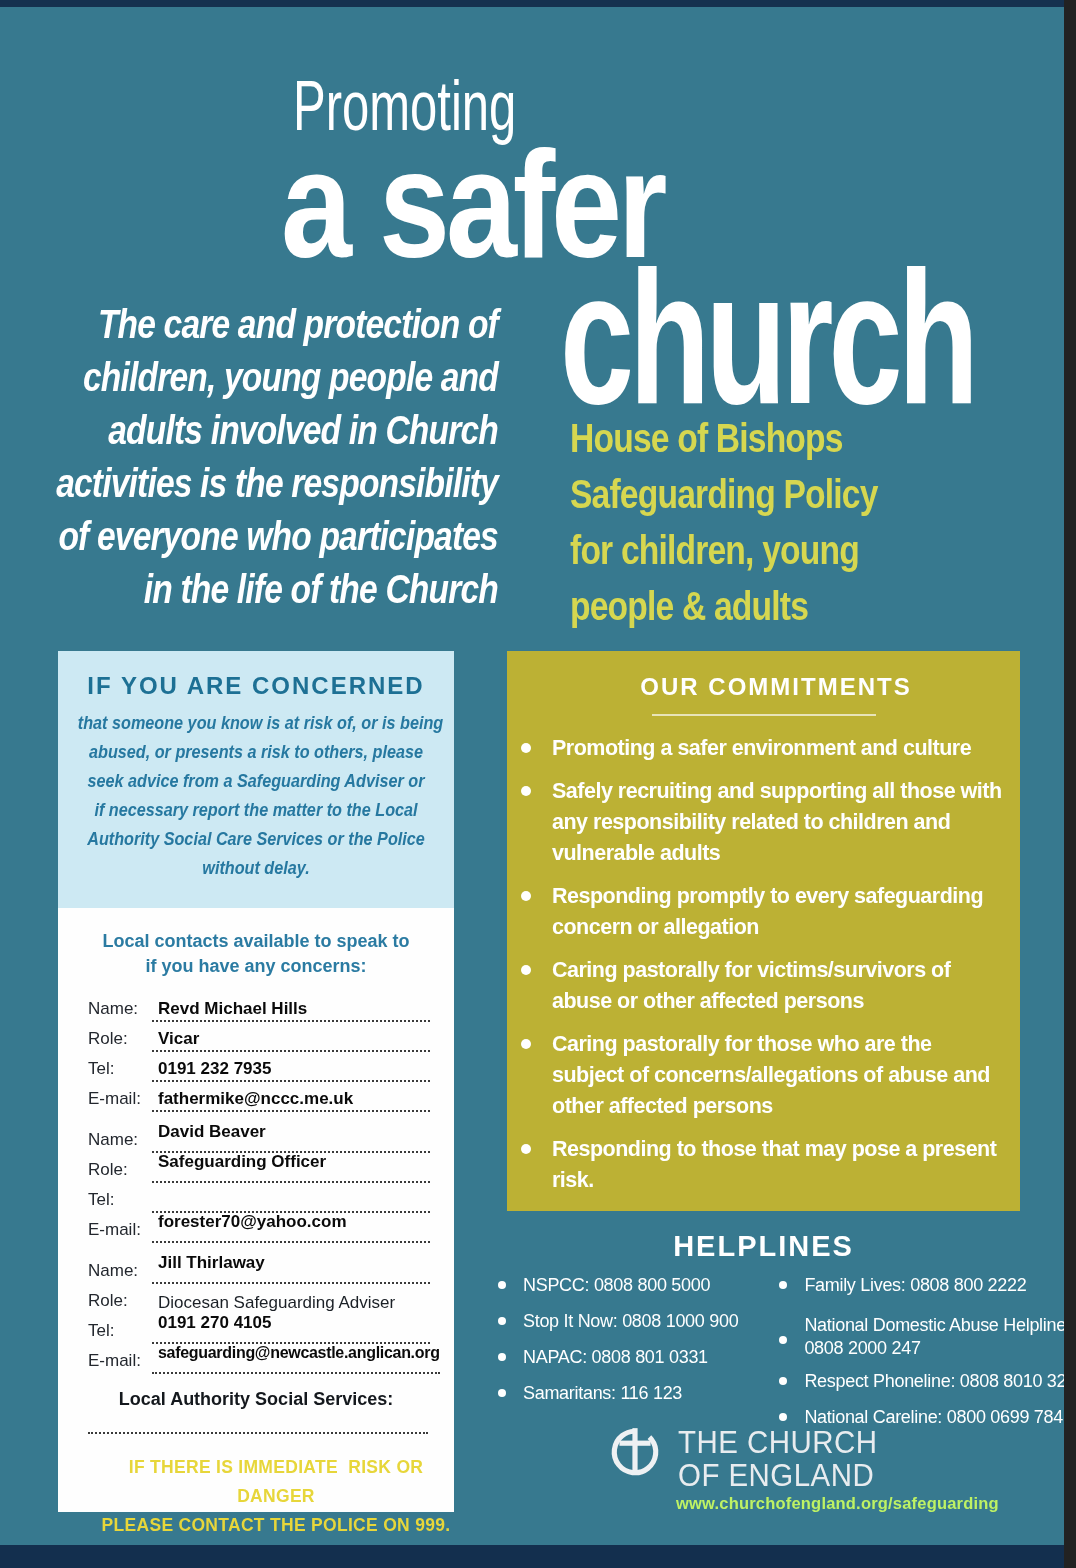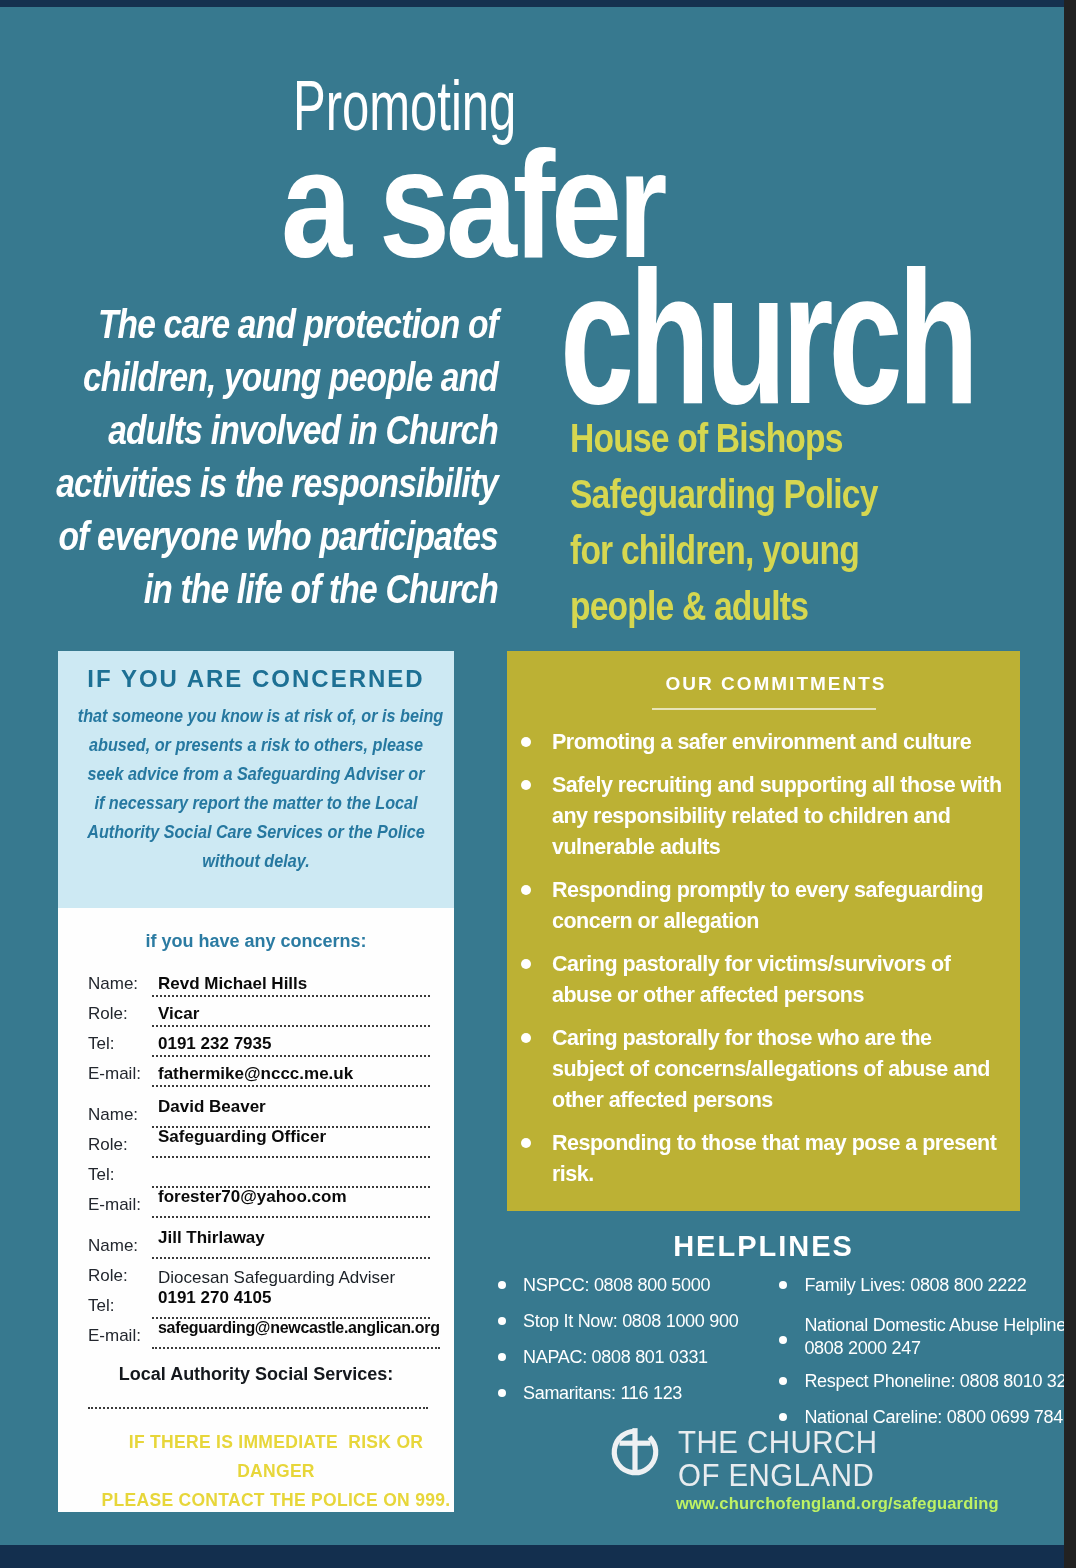--- a/index.html
+++ b/index.html
@@ -37,21 +37,21 @@
   .subtitle{
     position:absolute;left:570px;top:410px;
     font-weight:700;color:#d6d750;
     font-size:41px;line-height:56px;letter-spacing:-1px;
     transform:scaleX(0.82);transform-origin:0 0;white-space:nowrap;
   }
 
   
   .concern-box{position:absolute;left:58px;top:651px;width:396px;height:257px;background:#cde9f3;}
   .concern-title{
-    margin-top:14px;text-align:center;color:#1d7094;
+    margin-top:21px;text-align:center;color:#1d7094;
     font-weight:700;font-size:24px;letter-spacing:2px;white-space:nowrap;
   }
   .concern-body{
     margin-top:9px;text-align:center;color:#2678a0;
     font-style:italic;font-weight:700;font-size:18px;line-height:29px;
     transform:scaleX(0.90);transform-origin:50% 0;
   }
   .concern-body div{white-space:nowrap;}
 
   
@@ -77,21 +77,21 @@
   .dotline{margin:21px 26px 0 30px;border-bottom:2.5px dotted #3a3a3a;height:1px;}
   .warning{
     margin-top:19px;text-align:center;color:#e7d63a;
     font-weight:700;font-size:17.5px;line-height:29px;letter-spacing:0.3px;padding-left:40px;
   }
 
   
   .commit-box{position:absolute;left:507px;top:651px;width:513px;height:560px;background:#bcb134;}
   .commit-title{
     padding-top:22px;text-align:center;color:#fff;
-    font-weight:700;font-size:19px;letter-spacing:2px;padding-left:25px;
+    font-weight:700;font-size:24px;letter-spacing:2px;padding-left:25px;
   }
   .commit-rule{width:224px;height:2px;background:rgba(255,255,255,0.65);margin:13px auto 0;}
   .commit-list{list-style:none;margin:17px 18px 0 14px;padding:0;}
   .commit-list li{
     display:flex;gap:21px;margin-bottom:12px;
     color:#fff;font-weight:700;font-size:21.5px;line-height:31px;letter-spacing:-0.5px;
   }
   .bullet{flex:none;width:10px;height:10px;border-radius:50%;background:#fff;margin-top:10px;}
 
   
@@ -156,20 +156,21 @@
       <div>abused, or presents a risk to others, please</div>
       <div>seek advice from a Safeguarding Adviser or</div>
       <div>if necessary report the matter to the Local</div>
       <div>Authority Social Care Services or the Police</div>
       <div>without delay.</div>
     </div>
   </div>
 
   <div class="contacts-box">
     <div class="contacts-header">
+      <div>Local contacts available to speak to</div>
       <div>if you have any concerns:</div>
     </div>
 
     <div class="cgroups">
       <div class="cgroup">
         <div class="crow">
           <span class="lbl">Name:</span>
           <span class="val"><span>Revd Michael Hills</span></span>
         </div>
         <div class="crow">

